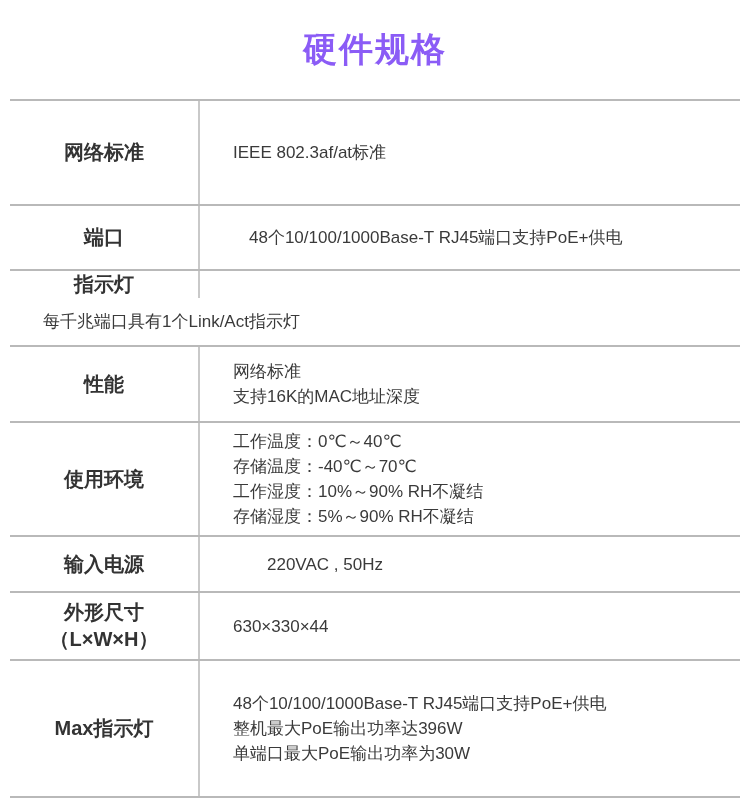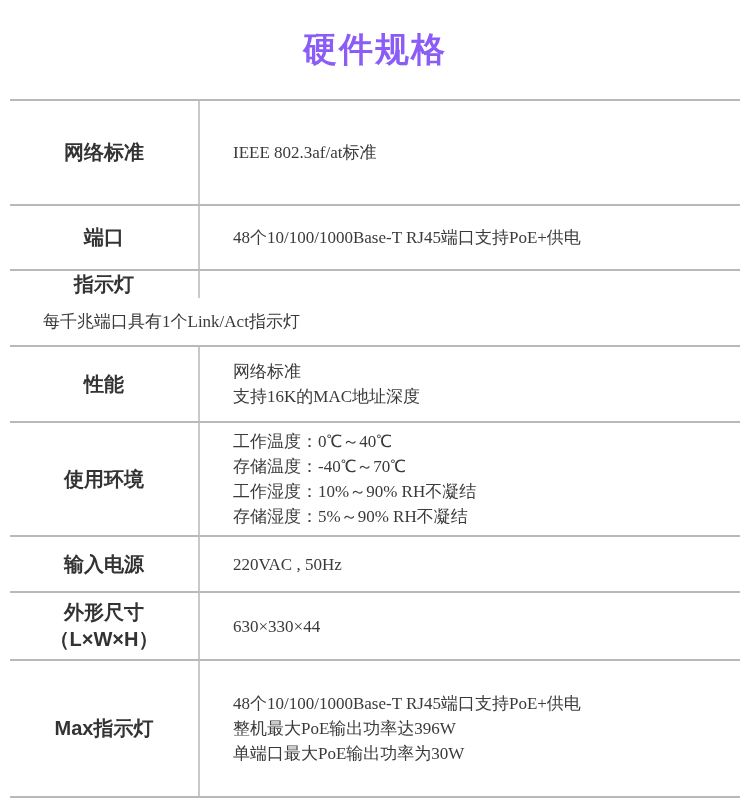--- a/index.html
+++ b/index.html
@@ -32,25 +32,25 @@
     width: 730px;
     border-top: 2px solid #b9b9b9;
     box-sizing: border-box;
   }
   .row {
     display: flex;
     box-sizing: border-box;
     border-bottom: 2px solid #b9b9b9;
   }
   .row:nth-child(1) { height: 105px; }
-  .row:nth-child(2) { height: 65px;  }
+  .row:nth-child(2) { height: 65px; gap: 16px;  }
   .row:nth-child(3) { height: 76px; flex-direction: column;  }
   .row:nth-child(4) { height: 76px;  }
   .row:nth-child(5) { height: 114px; }
-  .row:nth-child(6) { height: 56px;  }
+  .row:nth-child(6) { height: 56px; gap: 34px;  }
   .row:nth-child(7) { height: 68px;  }
   .row:nth-child(8) { height: 137px; }
   .label-cell {
     width: 190px;
     box-sizing: border-box;
     border-right: 2px solid #c9c9c9;
     display: flex;
     align-items: center;
     justify-content: center;
     text-align: center;
@@ -63,21 +63,20 @@
   .value-cell {
     flex: 1;
     display: flex;
     flex-direction: column;
     justify-content: center;
     padding-left: 33px;
     padding-right: 8px;
     font-size: 17px;
     line-height: 25px;
     color: #3a3a3a;
-    font-family: Liberation Serif, serif;
   }
 </style>
 </head>
 <body>
 
 <div class="page">
   <div class="header">
     <div class="title">硬件规格</div>
   </div>
   <div class="spec-table">

